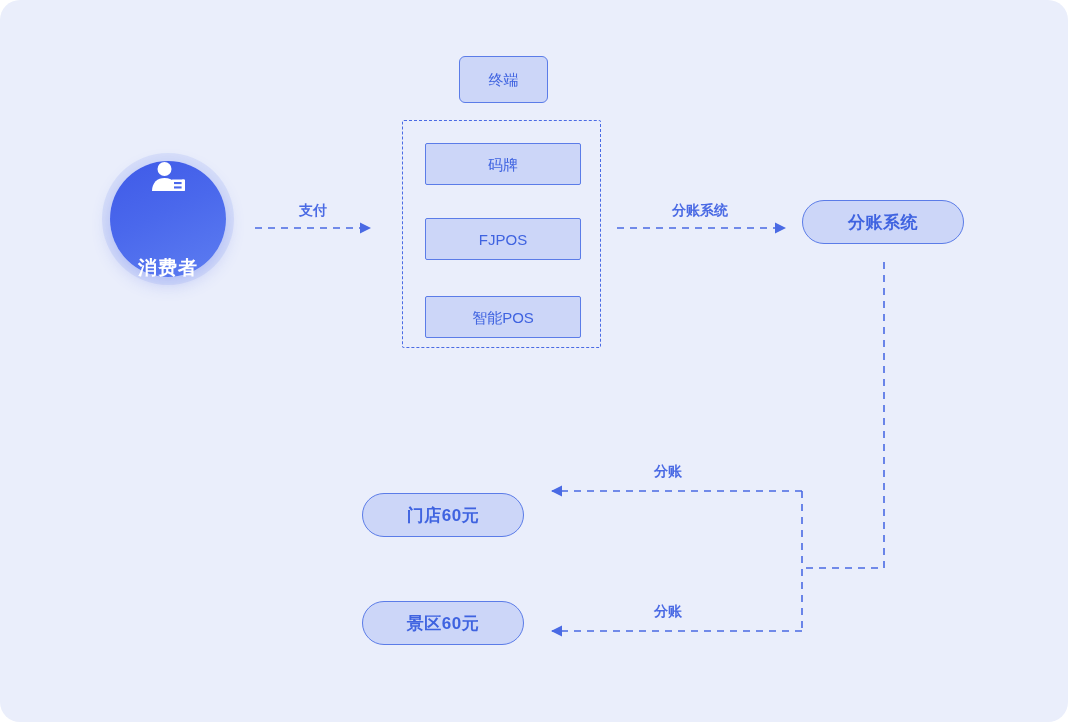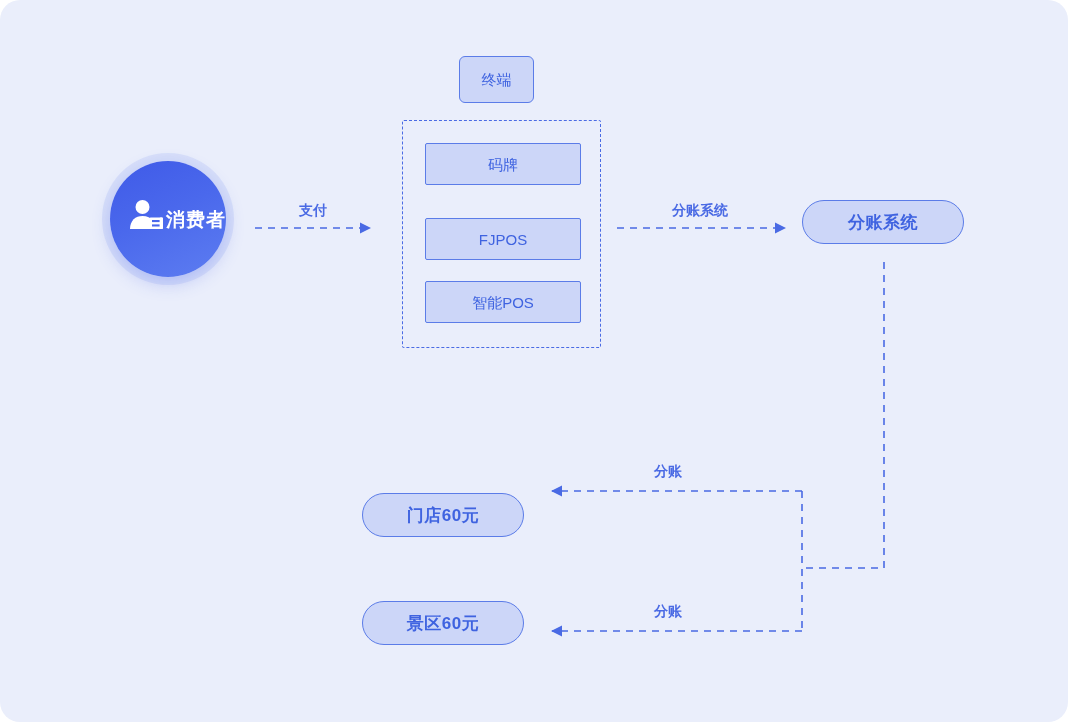--- a/index.html
+++ b/index.html
@@ -37,23 +37,23 @@
     position: absolute;
     left: 110px;
     top: 161px;
     width: 116px;
     height: 116px;
     border-radius: 50%;
     background: linear-gradient(155deg, #3f5ae8 0%, #4a68ec 45%, #5d7df1 100%);
     box-shadow: 0 0 0 8px rgba(94,124,240,0.13),
                 0 6px 18px rgba(63,90,232,0.28);
     display: flex;
-    flex-direction: row;
+    flex-direction: column;
     align-items: center;
-    justify-content: flex-end;
+    justify-content: space-between;
     box-sizing: border-box;
   }
   .consumer-icon {
     width: 40px;
     height: 36px;
     display: block;
     margin-bottom: 4px;
   }
   .consumer-label {
     color: #ffffff;
@@ -73,21 +73,21 @@
     color: #3f63e0;
     background: #ccd6f8;
     border: 1px solid #5b7ce8;
     text-align: center;
     line-height: 1;
   }
 
   .node-terminal-label {
     left: 459px;
     top: 56px;
-    width: 75px;
+    width: 89px;
     height: 47px;
     border-radius: 6px;
     font-size: 15px;
     background: #ccd6f8;
   }
 
   .group-dashed {
     position: absolute;
     left: 402px;
     top: 120px;
@@ -101,21 +101,21 @@
 
   .node-term-item {
     left: 425px;
     width: 156px;
     height: 42px;
     border-radius: 2px;
     font-size: 15px;
   }
   .node-term-1 { top: 143px; }
   .node-term-2 { top: 218px; }
-  .node-term-3 { top: 281px; text-align: center; }
+  .node-term-3 { top: 296px; text-align: center; }
 
   .node-pill {
     width: 162px;
     height: 44px;
     border-radius: 30px;
     font-size: 17px;
     font-weight: bold;
     letter-spacing: 0.5px;
   }
   .node-system  { left: 802px; top: 200px; }

